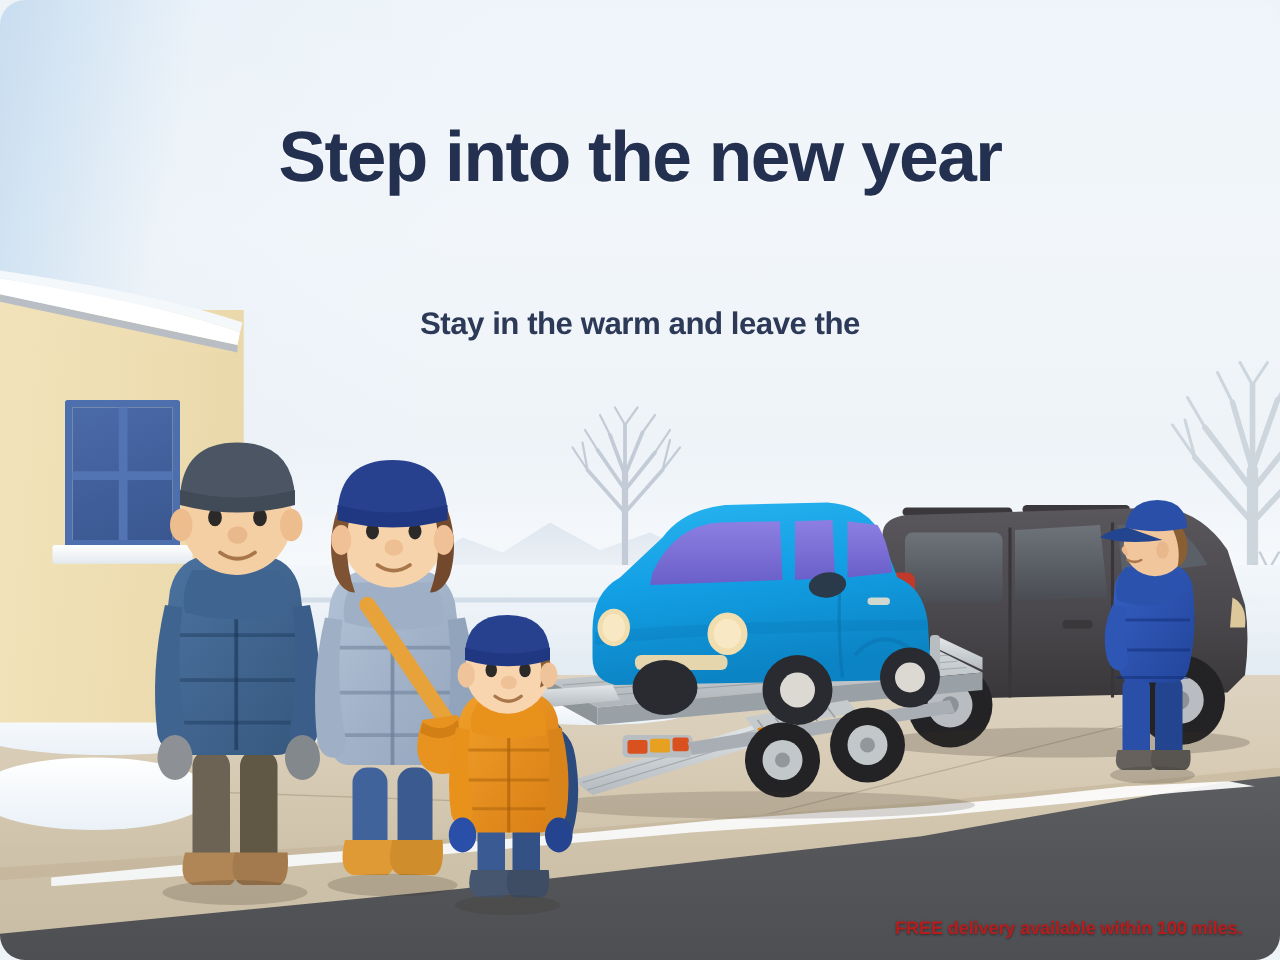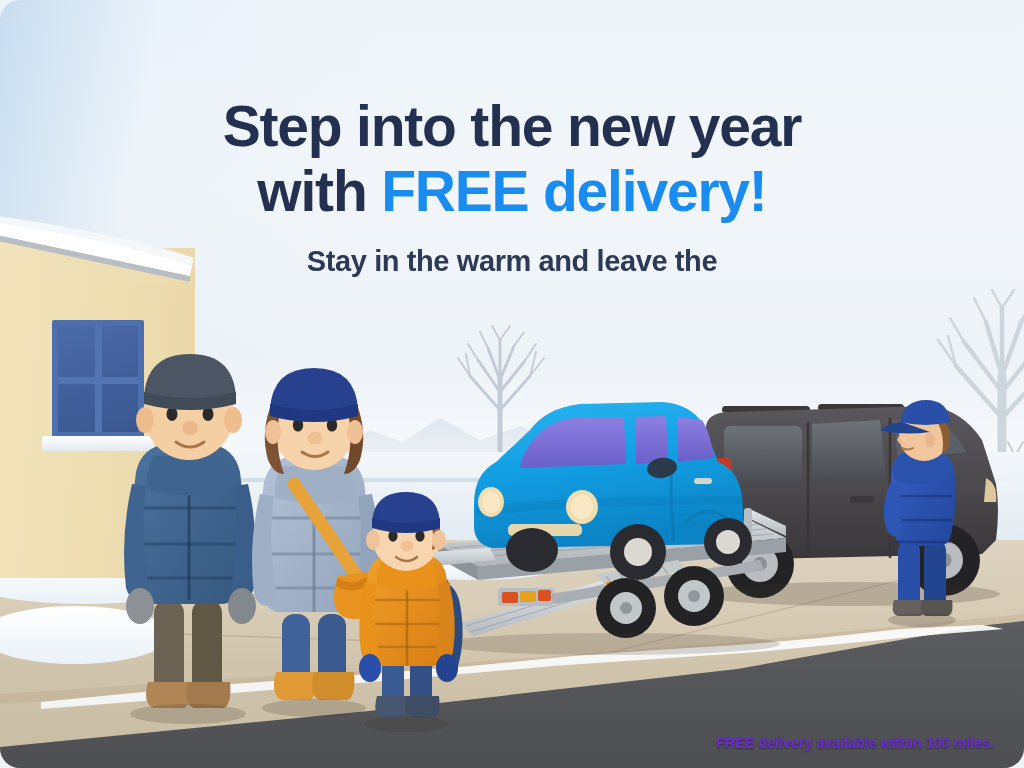--- a/index.html
+++ b/index.html
@@ -102,29 +102,29 @@
     font-size:57px; font-weight:bold; letter-spacing:-1.2px;
     color:#23304f;
     text-shadow:0 1px 0 rgba(255,255,255,.45);
   }
   .headline .line2 { display:block; margin-top:8px; }
   .free-accent { color:#1a8cf0; }
 
   .subhead {
     position:absolute; left:0; top:243px; width:100%;
     text-align:center; line-height:1.30;
-    font-size:29px; font-weight:bold; letter-spacing:-.4px;
+    font-size:25px; font-weight:bold; letter-spacing:-.4px;
     color:#2c3a58;
   }
   .subhead span { display:block; }
 
   .finepoint {
     position:absolute; right:30px; bottom:14px;
     text-align:center; line-height:1.42;
-    font-size:14.5px; font-weight:bold; color:#6d28d9;
+    font-size:14.5px; font-weight:bold; color:#b91c1c;
     letter-spacing:-.1px;
     text-shadow:0 1px 2px rgba(0,0,0,.45);
   }
   .finepoint span { display:block; }
 
   
   .fig { position:absolute; }
   .fig svg { display:block; overflow:visible; }
 
   
@@ -598,21 +598,20 @@
 
       <path d="M20,30 q2,-30 34,-30 q32,0 34,30 q-34,10 -68,0 z" fill="#27418f"></path>
       <path d="M20,26 q34,10 68,0 l0,10 q-34,10 -68,0 z" fill="#203781"></path>
 
       <ellipse cx="54" cy="232" rx="42" ry="8" fill="rgba(60,50,40,.20)"></ellipse>
     </svg>
   </div>
 
   <div class="headline">
     <span>Step into the new year</span>
-    <span class="line2"><span>with </span><span class="free-accent">FREE delivery!</span></span>
   </div>
 
   <div class="subhead">
     <span>Stay in the warm and leave the</span>
   </div>
 
   <div class="finepoint">
     <span>FREE delivery available within 100 miles.</span>
   </div>
 

